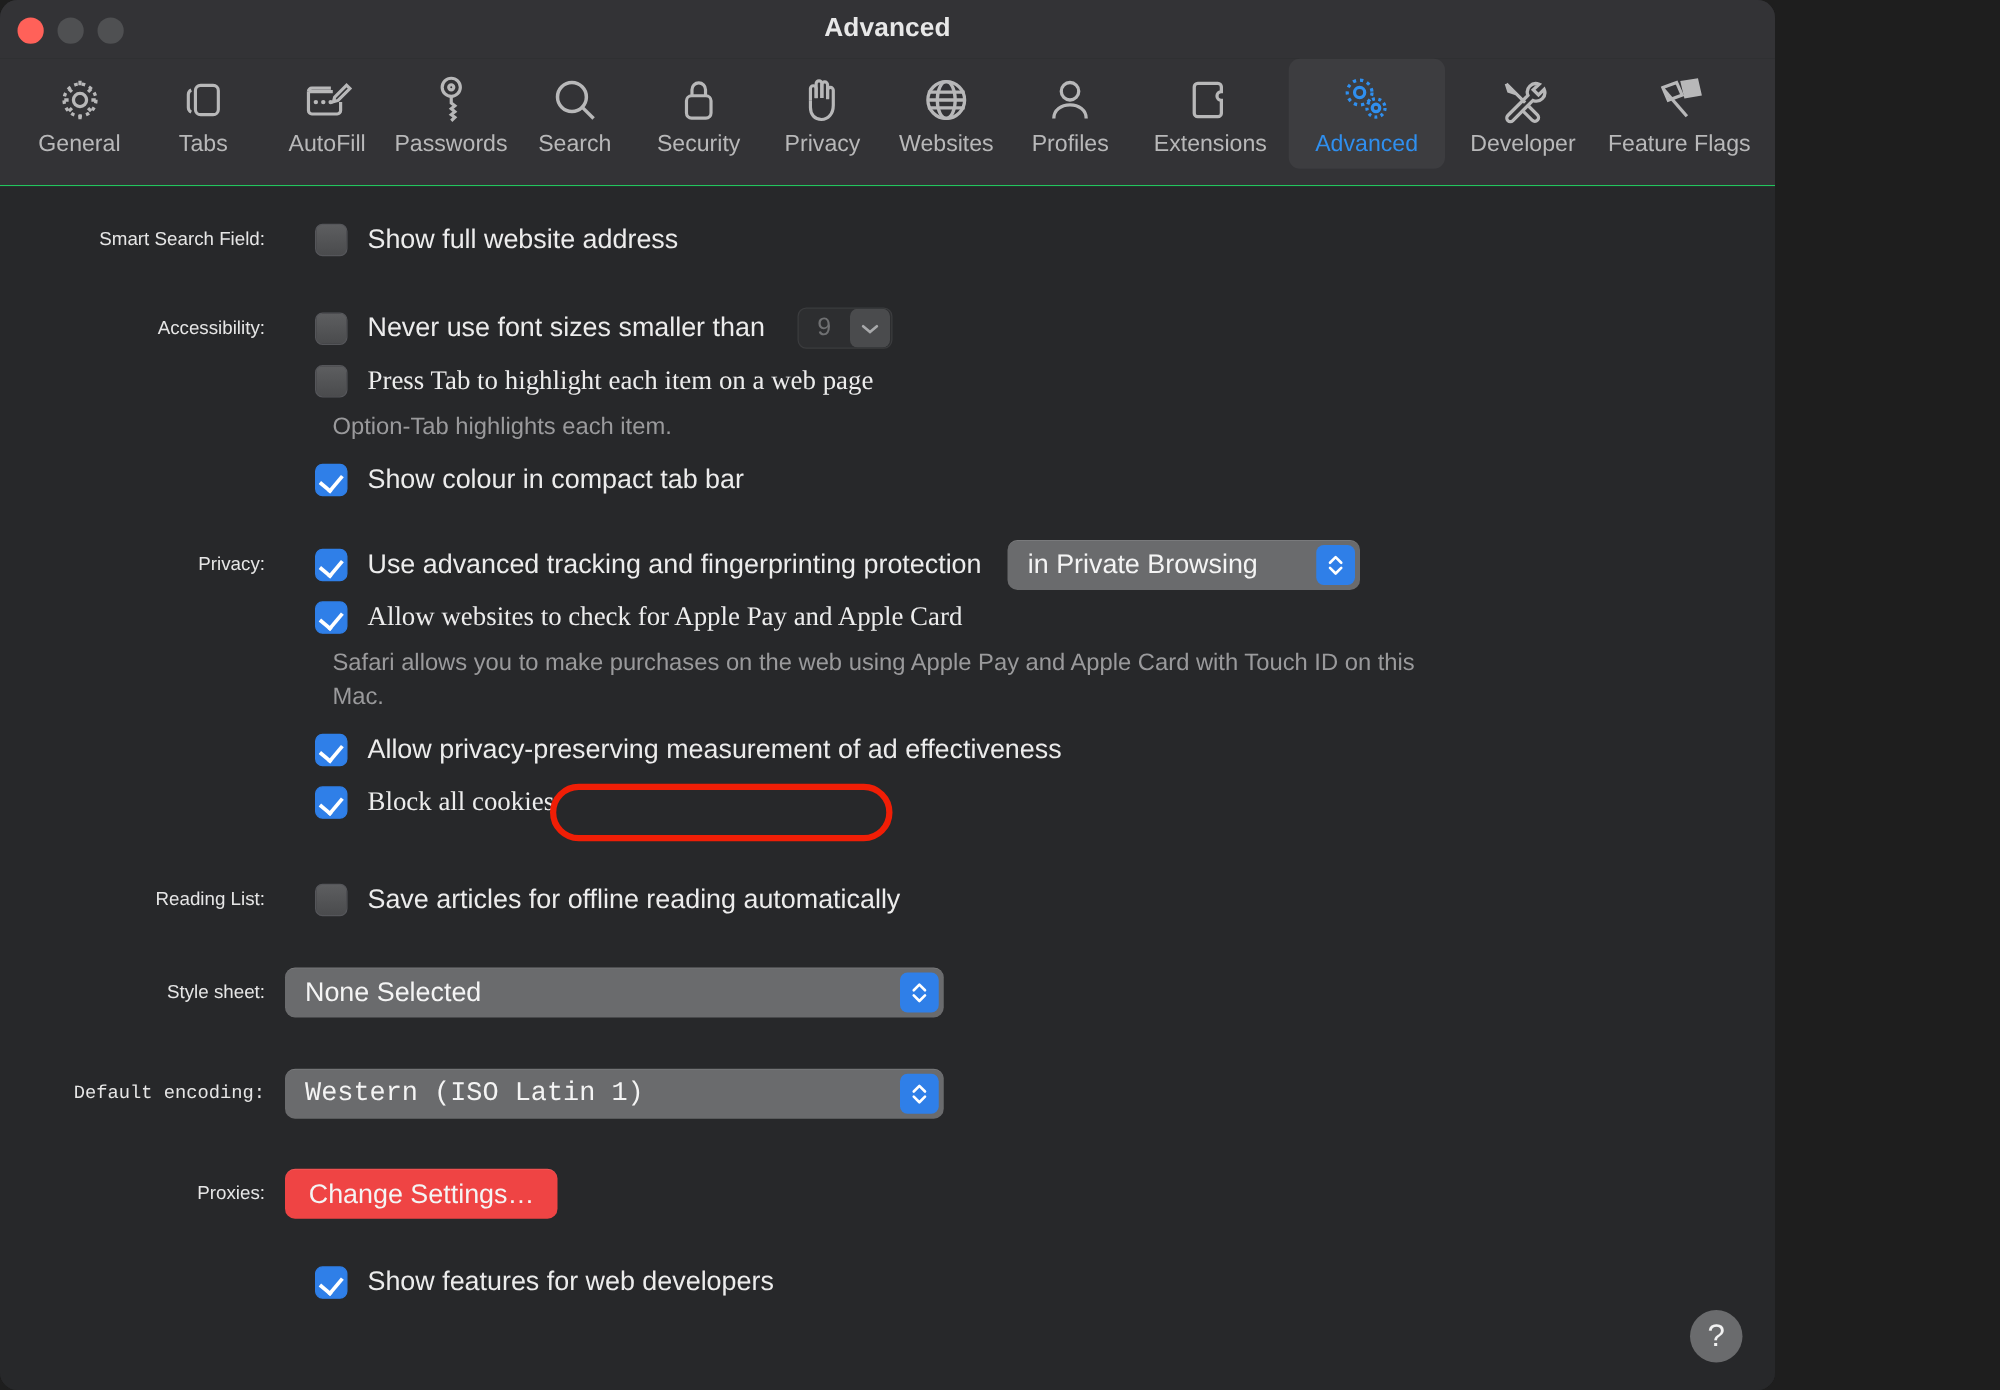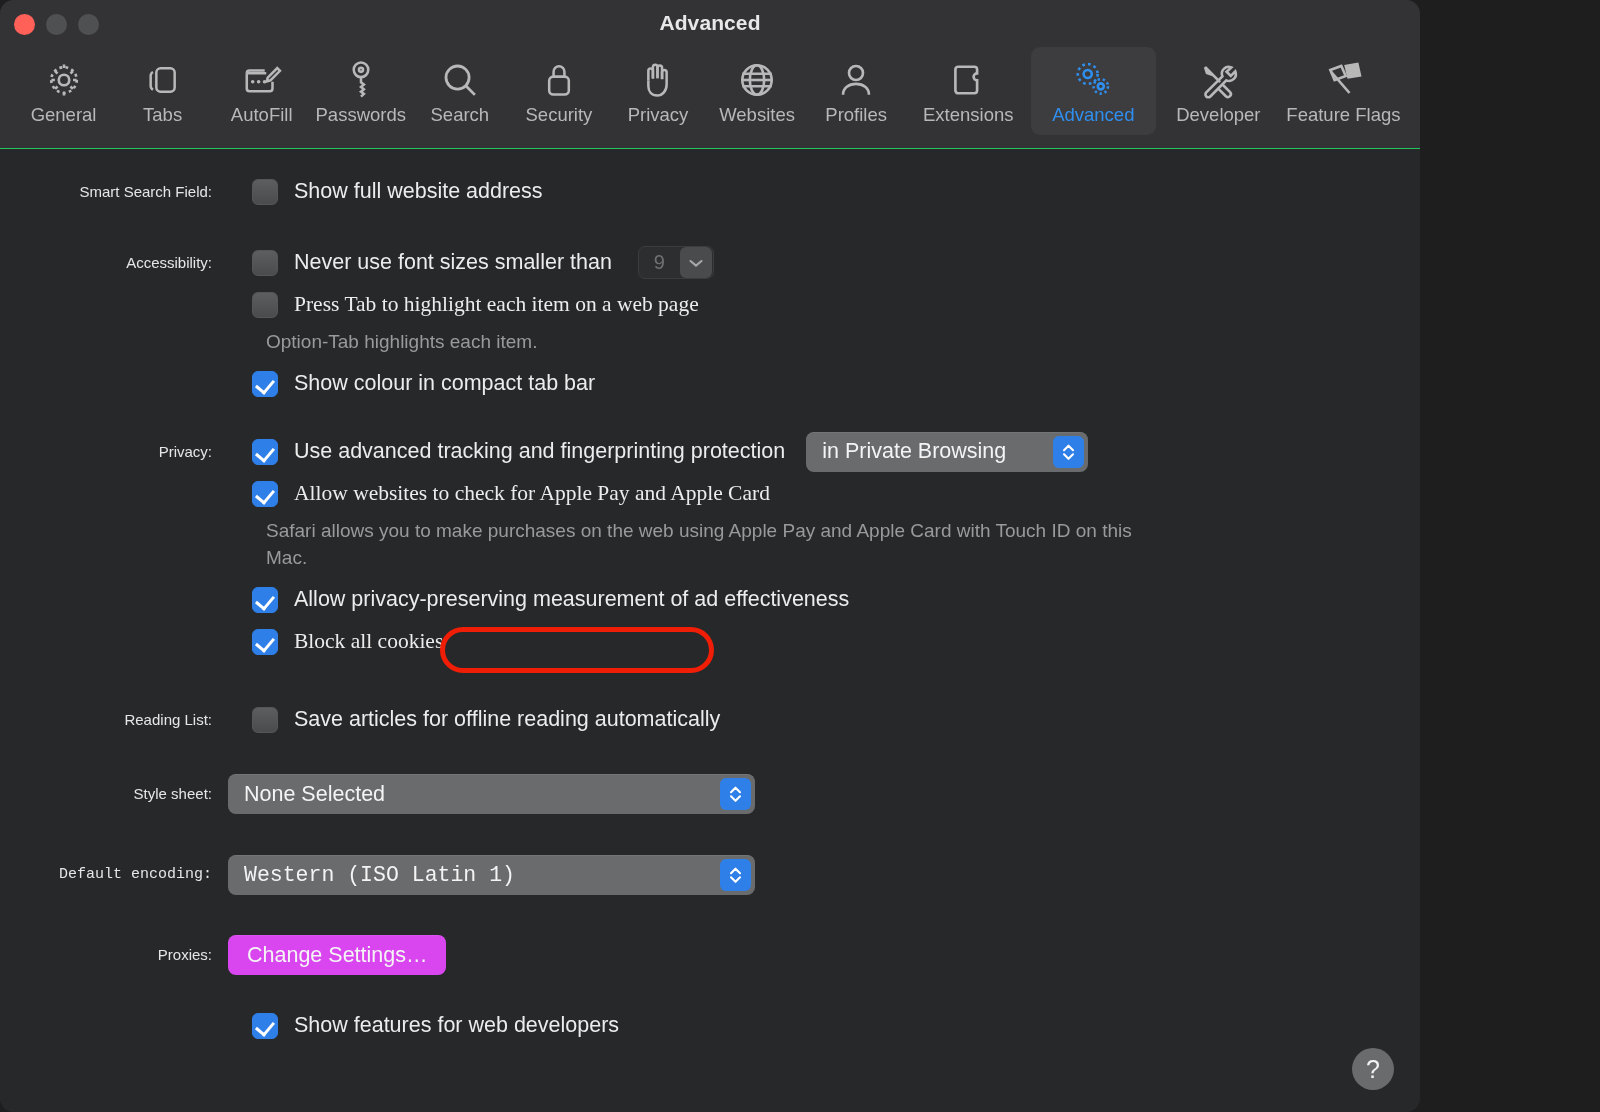--- a/index.html
+++ b/index.html
@@ -215,21 +215,21 @@
     display: flex;
     align-items: center;
     justify-content: center;
   }
   .popup.inline { margin-left: 17px; width: 282px; }
   .popup.wide   { width: 527px; }
 
   
   .pushbtn {
     height: 40px;
-    background: #d946ef;
+    background: #ef4444;
     border-radius: 8px;
     padding: 0 19px;
     display: inline-flex;
     align-items: center;
     font-size: 21.5px;
     color: #f4f4f4;
     white-space: nowrap;
     box-shadow: 0 0.5px 0 rgba(255,255,255,0.14) inset;
   }
 

